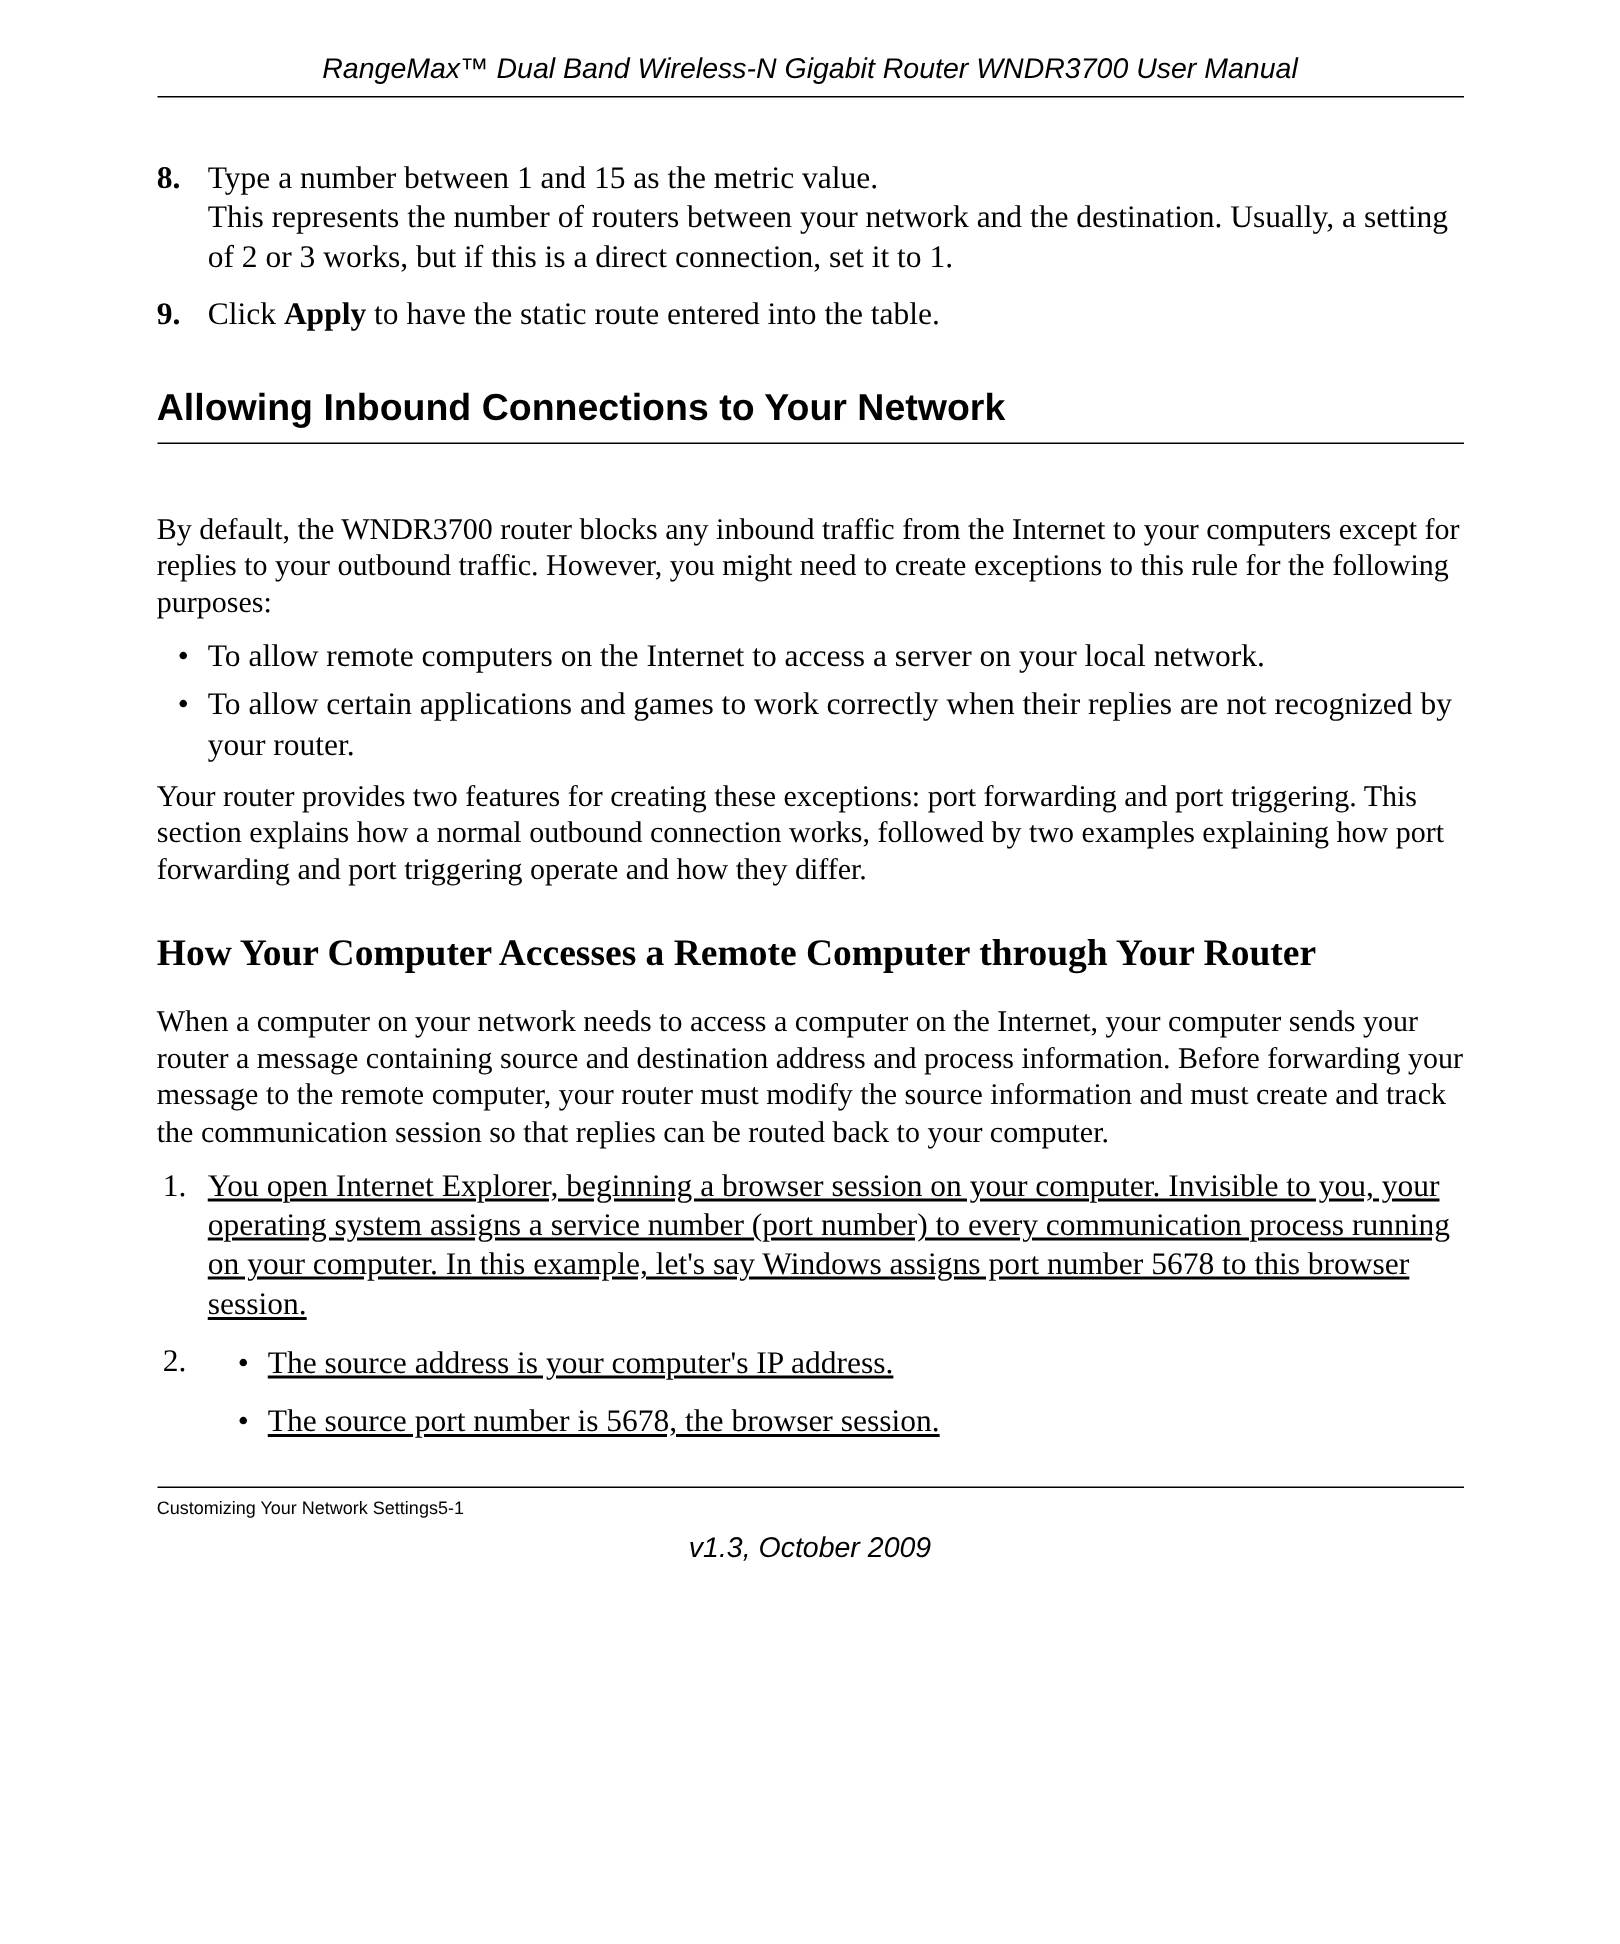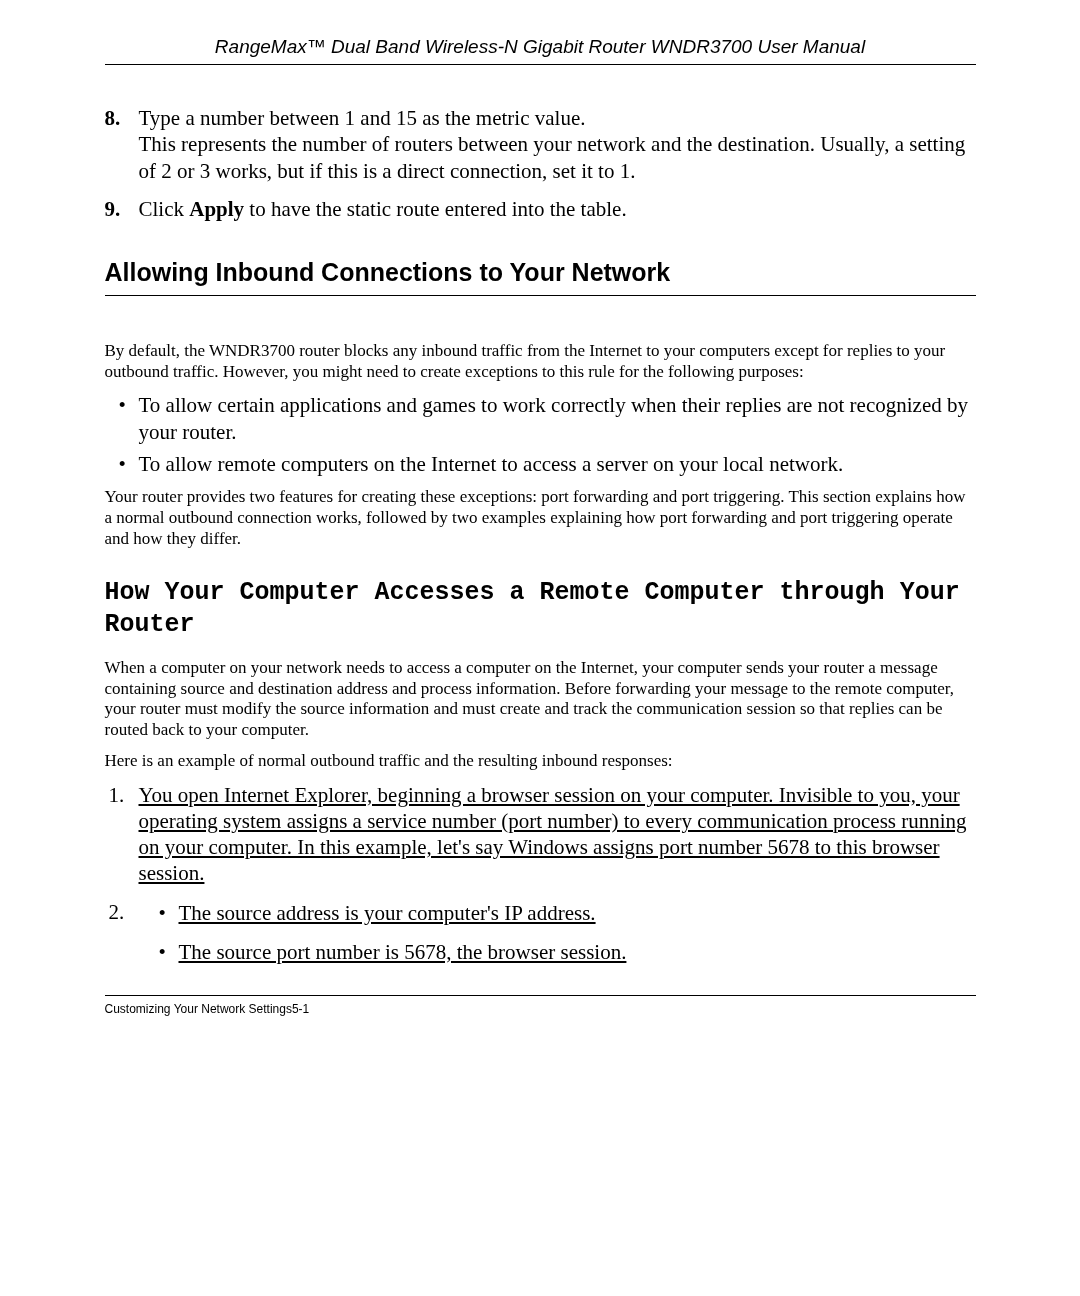--- a/index.html
+++ b/index.html
@@ -51,21 +51,21 @@
     .section-title {
       font-family: Arial, Helvetica, sans-serif;
       font-weight: bold;
       font-size: 25px;
       padding-bottom: 8px;
       border-bottom: 1.5px solid #000;
       margin-top: 30px;
       margin-bottom: 45px;
     }
     .para {
-      font-size: 17px;
+      font-size: 20px;
       line-height: 1.22;
       margin: 0 0 10px 0;
     }
     .bullets {
       list-style: none;
       padding-left: 34px;
       margin: 4px 0 10px 0;
     }
     .bullets li {
       font-size: 21px;
@@ -73,21 +73,21 @@
       position: relative;
       margin-bottom: 6px;
     }
     .bullets li::before {
       content: "•";
       position: absolute;
       left: -20px;
       top: 0;
     }
     .subsection-title {
-      font-family: Liberation Mono, monospace;
+      font-family: Liberation Serif, serif;
       font-weight: bold;
       font-size: 25px;
       margin-top: 28px;
       margin-bottom: 18px;
       line-height: 1.25;
     }
     .num-list {
       list-style: none;
       padding-left: 34px;
       margin: 4px 0 10px 0;
@@ -164,43 +164,43 @@
         <span>Click </span><span class="bold">Apply</span><span> to have the static route entered into the table.</span>
       </span>
     </li>
   </ul>
 
   <div class="section-title">Allowing Inbound Connections to Your Network</div>
 
   <p class="para">By default, the WNDR3700 router blocks any inbound traffic from the Internet to your computers except for replies to your outbound traffic. However, you might need to create exceptions to this rule for the following purposes:</p>
 
   <ul class="bullets">
+    <li>To allow remote computers on the Internet to access a server on your local network.</li>
     <li>To allow certain applications and games to work correctly when their replies are not recognized by your router.</li>
-    <li>To allow remote computers on the Internet to access a server on your local network.</li>
   </ul>
 
   <p class="para">Your router provides two features for creating these exceptions: port forwarding and port triggering. This section explains how a normal outbound connection works, followed by two examples explaining how port forwarding and port triggering operate and how they differ.</p>
 
   <div class="subsection-title">How Your Computer Accesses a Remote Computer through Your Router</div>
 
   <p class="para">When a computer on your network needs to access a computer on the Internet, your computer sends your router a message containing source and destination address and process information. Before forwarding your message to the remote computer, your router must modify the source information and must create and track the communication session so that replies can be routed back to your computer.</p>
-  <p class="para">Here is an example of normal outbound traffic and the resulting inbound responses:</p>
 
   <ol class="num-list">
     <li>
       <span>You open Internet Explorer, beginning a browser session on your computer. Invisible to you, your operating system assigns a service number (port number) to every communication process running on your computer. In this example, let's say Windows assigns port number 5678 to this browser session.</span>
     </li>
     <li>
       <ul class="sub-bullets">
         <li>The source address is your computer's IP address.</li>
         <li>The source port number is 5678, the browser session.</li>
       </ul>
     </li>
   </ol>
 
   <div class="footer-rule">
     <div class="footer-row">
       <span>Customizing Your Network Settings</span>
       <span>5-1</span>
     </div>
+    <div class="footer-version">v1.3, October 2009</div>
   </div>
 
 </div>
 
 </body></html>

